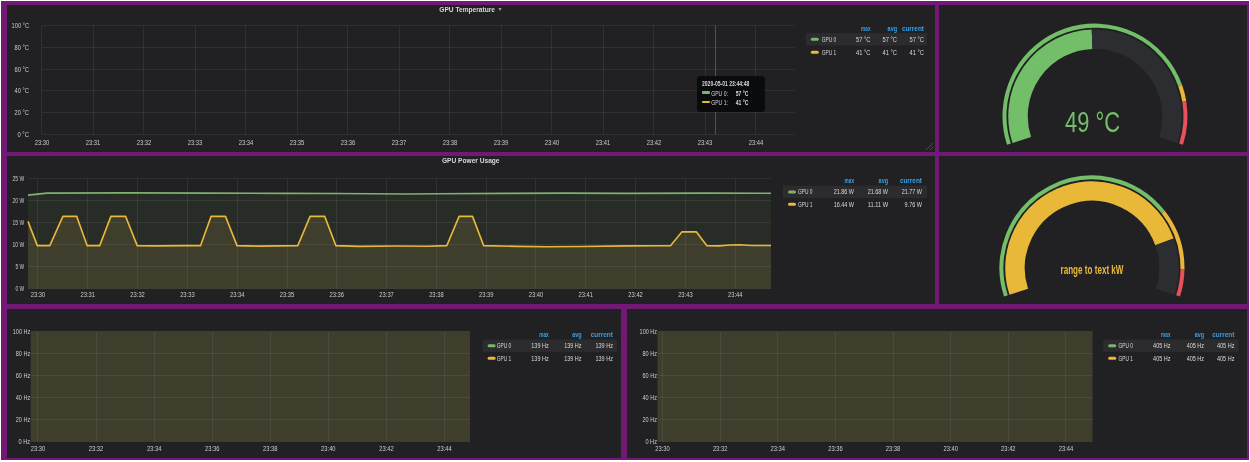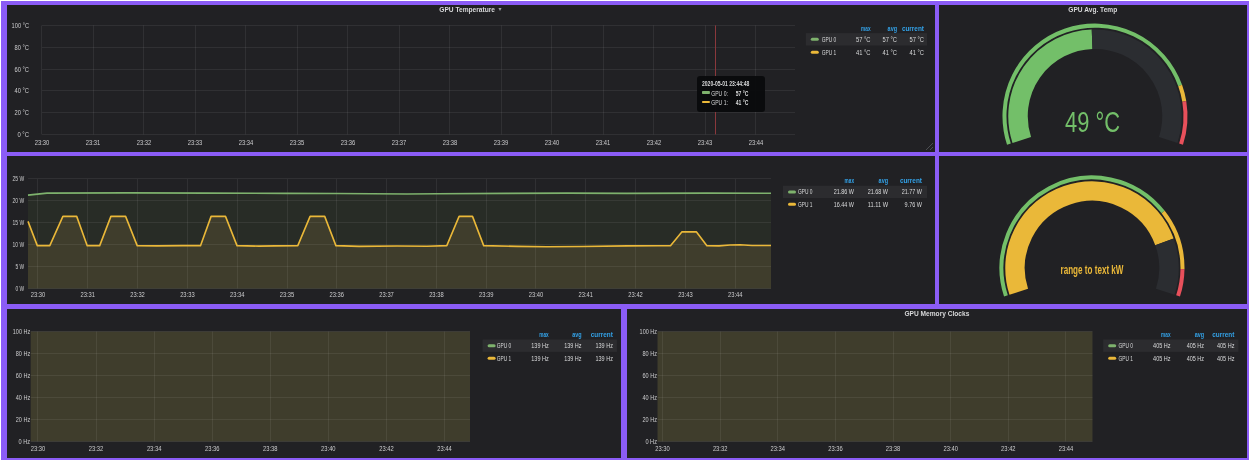--- a/index.html
+++ b/index.html
@@ -1,16 +1,16 @@
 <!DOCTYPE html>
 <html><head><meta charset="utf-8"><style>
 html,body{margin:0;padding:0;width:1250px;height:462px;background:#ffffff;overflow:hidden}
 *{box-sizing:border-box}
 body{font-family:"Liberation Sans",sans-serif;}
-#board{position:absolute;left:1px;top:1px;width:1247.5px;height:458.5px;background:#8b5cf6;filter:blur(0.33px);}
+#board{position:absolute;left:1px;top:1px;width:1247.5px;height:458.5px;background:#701a75;filter:blur(0.33px);}
 .panel{position:absolute;background:#212124;}
 .ptitle{position:absolute;left:0;right:0;top:0px;height:9.5px;line-height:9.5px;text-align:center;font-size:7.5px;font-weight:700;color:#d8d9da;}
 .ptitle span{display:inline-block;transform:scaleX(0.88);transform-origin:center;white-space:nowrap}
 svg text{font-family:"Liberation Sans",sans-serif;}
 </style></head><body>
 <div id="board">
 
 <div class="panel" style="left:6px;top:4px;width:928px;height:146.5px">
 <div class="ptitle"><span>GPU Temperature&nbsp;&nbsp;<span style="display:inline-block;vertical-align:1.5px;width:0;height:0;border-left:2.5px solid transparent;border-right:2.5px solid transparent;border-top:3px solid #9fa2a7;"></span></span></div>
 <svg width="928" height="146.5" style="position:absolute;left:0;top:0">
@@ -75,31 +75,31 @@
 <div style="position:absolute;left:690.3px;top:70.9px;width:68px;height:36.5px;background:rgba(9,10,12,0.96);border-radius:3px;padding:3.5px 5px;font-size:7px;color:#d8d9da;line-height:1.35;overflow:hidden">
 <div style="white-space:nowrap;font-weight:700;transform:scaleX(0.72);transform-origin:0 50%;width:139%">2020-05-01 23:44:48</div>
 <div style="white-space:nowrap;transform:scaleX(0.72);transform-origin:0 50%;width:139%"><span style="display:inline-block;width:11px;height:2.5px;border-radius:1px;background:#7EB26D;vertical-align:2px"></span> GPU 0: <b style="margin-left:9px">57 °C</b></div>
 <div style="white-space:nowrap;transform:scaleX(0.72);transform-origin:0 50%;width:139%"><span style="display:inline-block;width:11px;height:2.5px;border-radius:1px;background:#EAB839;vertical-align:2px"></span> GPU 1: <b style="margin-left:9px">41 °C</b></div>
 </div>
 <svg width="10" height="10" style="position:absolute;right:1px;bottom:1px">
         <path d="M9 2 L2 9 M9 6 L6 9" stroke="#4b4d51" stroke-width="1" fill="none"></path>
       </svg>
 </div>
 <div class="panel" style="left:938px;top:4px;width:307.5px;height:146.5px">
-<div class="ptitle"><span>GPU Avg. Temp</span></div>
 <svg width="307.5" height="146.5" style="position:absolute;left:0;top:0">
 <path d="M 69.93 139.17 A 90.5 90.5 0 0 1 241.15 80.54" stroke="#73BF69" stroke-width="4" fill="none"></path>
 <path d="M 241.15 80.54 A 90.5 90.5 0 0 1 245.28 96.37" stroke="#EAB839" stroke-width="4" fill="none"></path>
 <path d="M 245.28 96.37 A 90.5 90.5 0 0 1 242.07 139.17" stroke="#E8505B" stroke-width="4" fill="none"></path>
 <path d="M 82.77 134.99 A 77 77 0 0 1 153.10 34.25" stroke="#73BF69" stroke-width="19.5" fill="none"></path>
 <path d="M 153.10 34.25 A 77 77 0 0 1 229.23 134.99" stroke="#2b2d31" stroke-width="19.5" fill="none"></path>
 <text x="153.5" y="127" text-anchor="middle" font-size="29" font-weight="500" fill="#73BF69" textLength="55" lengthAdjust="spacingAndGlyphs">49 °C</text>
 </svg>
     </div>
 <div class="panel" style="left:6px;top:155px;width:928px;height:147.5px">
+<div class="ptitle"><span>GPU Power Usage</span></div>
 <svg width="928" height="147.5" style="position:absolute;left:0;top:0">
 <path d="M 21.0 39.11 L 40.0 37.14 L 120.0 36.92 L 200.0 37.14 L 280.0 37.35 L 330.0 37.57 L 400.0 38.01 L 430.0 37.79 L 500.0 37.35 L 560.0 37.14 L 620.0 37.35 L 700.0 37.14 L 764.0 37.27 L 764 132.4 L 21 132.4 Z" fill="#282c26"></path>
 <path d="M 21.0 65.39 L 30.3 89.65 L 42.8 89.65 L 55.9 60.39 L 69.7 60.39 L 80.2 89.65 L 92.7 89.65 L 103.9 60.39 L 118.6 60.39 L 130.2 89.65 L 150.0 89.91 L 175.0 89.65 L 193.5 89.65 L 204.1 60.39 L 218.5 60.39 L 230.0 89.65 L 252.0 90.13 L 268.0 89.83 L 290.8 89.65 L 303.1 60.39 L 317.7 60.39 L 328.9 89.65 L 352.0 90.35 L 390.0 90.00 L 420.0 90.26 L 439.8 89.65 L 452.1 60.39 L 465.5 60.39 L 476.7 89.65 L 510.0 90.35 L 540.0 90.79 L 575.0 90.57 L 620.0 89.91 L 650.0 89.74 L 663.5 89.65 L 674.8 75.90 L 689.5 75.90 L 699.9 89.65 L 712.0 89.83 L 723.0 88.95 L 733.0 88.82 L 745.0 89.48 L 764.0 89.56 L 764 132.4 L 21 132.4 Z" fill="#3f3d2c"></path>
 <line x1="21" y1="22.5" x2="764" y2="22.5" stroke="rgba(255,255,255,0.07)" stroke-width="1"></line>
 <line x1="21" y1="44.5" x2="764" y2="44.5" stroke="rgba(255,255,255,0.07)" stroke-width="1"></line>
 <line x1="21" y1="66.5" x2="764" y2="66.5" stroke="rgba(255,255,255,0.07)" stroke-width="1"></line>
 <line x1="21" y1="88.5" x2="764" y2="88.5" stroke="rgba(255,255,255,0.07)" stroke-width="1"></line>
 <line x1="21" y1="110.5" x2="764" y2="110.5" stroke="rgba(255,255,255,0.07)" stroke-width="1"></line>
 <line x1="21" y1="132.5" x2="764" y2="132.5" stroke="rgba(255,255,255,0.07)" stroke-width="1"></line>
 <line x1="30.5" y1="22.9" x2="30.5" y2="132.4" stroke="rgba(255,255,255,0.07)" stroke-width="1"></line>
@@ -207,21 +207,20 @@
 <text x="574.6" y="39.2" text-anchor="end" font-size="7" fill="#d8d9da" textLength="17.4" lengthAdjust="spacingAndGlyphs">139 Hz</text>
 <text x="605.9" y="39.2" text-anchor="end" font-size="7" fill="#d8d9da" textLength="17.4" lengthAdjust="spacingAndGlyphs">139 Hz</text>
 <rect x="480.6" y="47.8" width="8" height="3" rx="1.5" fill="#EAB839"></rect>
 <text x="489.8" y="51.8" text-anchor="start" font-size="7" fill="#d8d9da" textLength="14.5" lengthAdjust="spacingAndGlyphs">GPU 1</text>
 <text x="541.7" y="51.8" text-anchor="end" font-size="7" fill="#d8d9da" textLength="17.4" lengthAdjust="spacingAndGlyphs">139 Hz</text>
 <text x="574.6" y="51.8" text-anchor="end" font-size="7" fill="#d8d9da" textLength="17.4" lengthAdjust="spacingAndGlyphs">139 Hz</text>
 <text x="605.9" y="51.8" text-anchor="end" font-size="7" fill="#d8d9da" textLength="17.4" lengthAdjust="spacingAndGlyphs">139 Hz</text>
 </svg>
 </div>
 <div class="panel" style="left:625.5px;top:307.5px;width:620px;height:149.5px">
-<div class="ptitle"><span>GPU Memory Clocks</span></div>
 <svg width="620" height="149.5" style="position:absolute;left:0;top:0">
 <rect x="30.5" y="22.5" width="435.0" height="110" fill="#3f3d2c"></rect>
 <line x1="30.5" y1="22.5" x2="465.5" y2="22.5" stroke="rgba(255,255,255,0.07)" stroke-width="1"></line>
 <line x1="30.5" y1="44.5" x2="465.5" y2="44.5" stroke="rgba(255,255,255,0.07)" stroke-width="1"></line>
 <line x1="30.5" y1="66.5" x2="465.5" y2="66.5" stroke="rgba(255,255,255,0.07)" stroke-width="1"></line>
 <line x1="30.5" y1="88.5" x2="465.5" y2="88.5" stroke="rgba(255,255,255,0.07)" stroke-width="1"></line>
 <line x1="30.5" y1="110.5" x2="465.5" y2="110.5" stroke="rgba(255,255,255,0.07)" stroke-width="1"></line>
 <line x1="30.5" y1="132.5" x2="465.5" y2="132.5" stroke="rgba(255,255,255,0.07)" stroke-width="1"></line>
 <line x1="35.5" y1="22.5" x2="35.5" y2="132.5" stroke="rgba(255,255,255,0.07)" stroke-width="1"></line>
 <line x1="93.5" y1="22.5" x2="93.5" y2="132.5" stroke="rgba(255,255,255,0.07)" stroke-width="1"></line>

